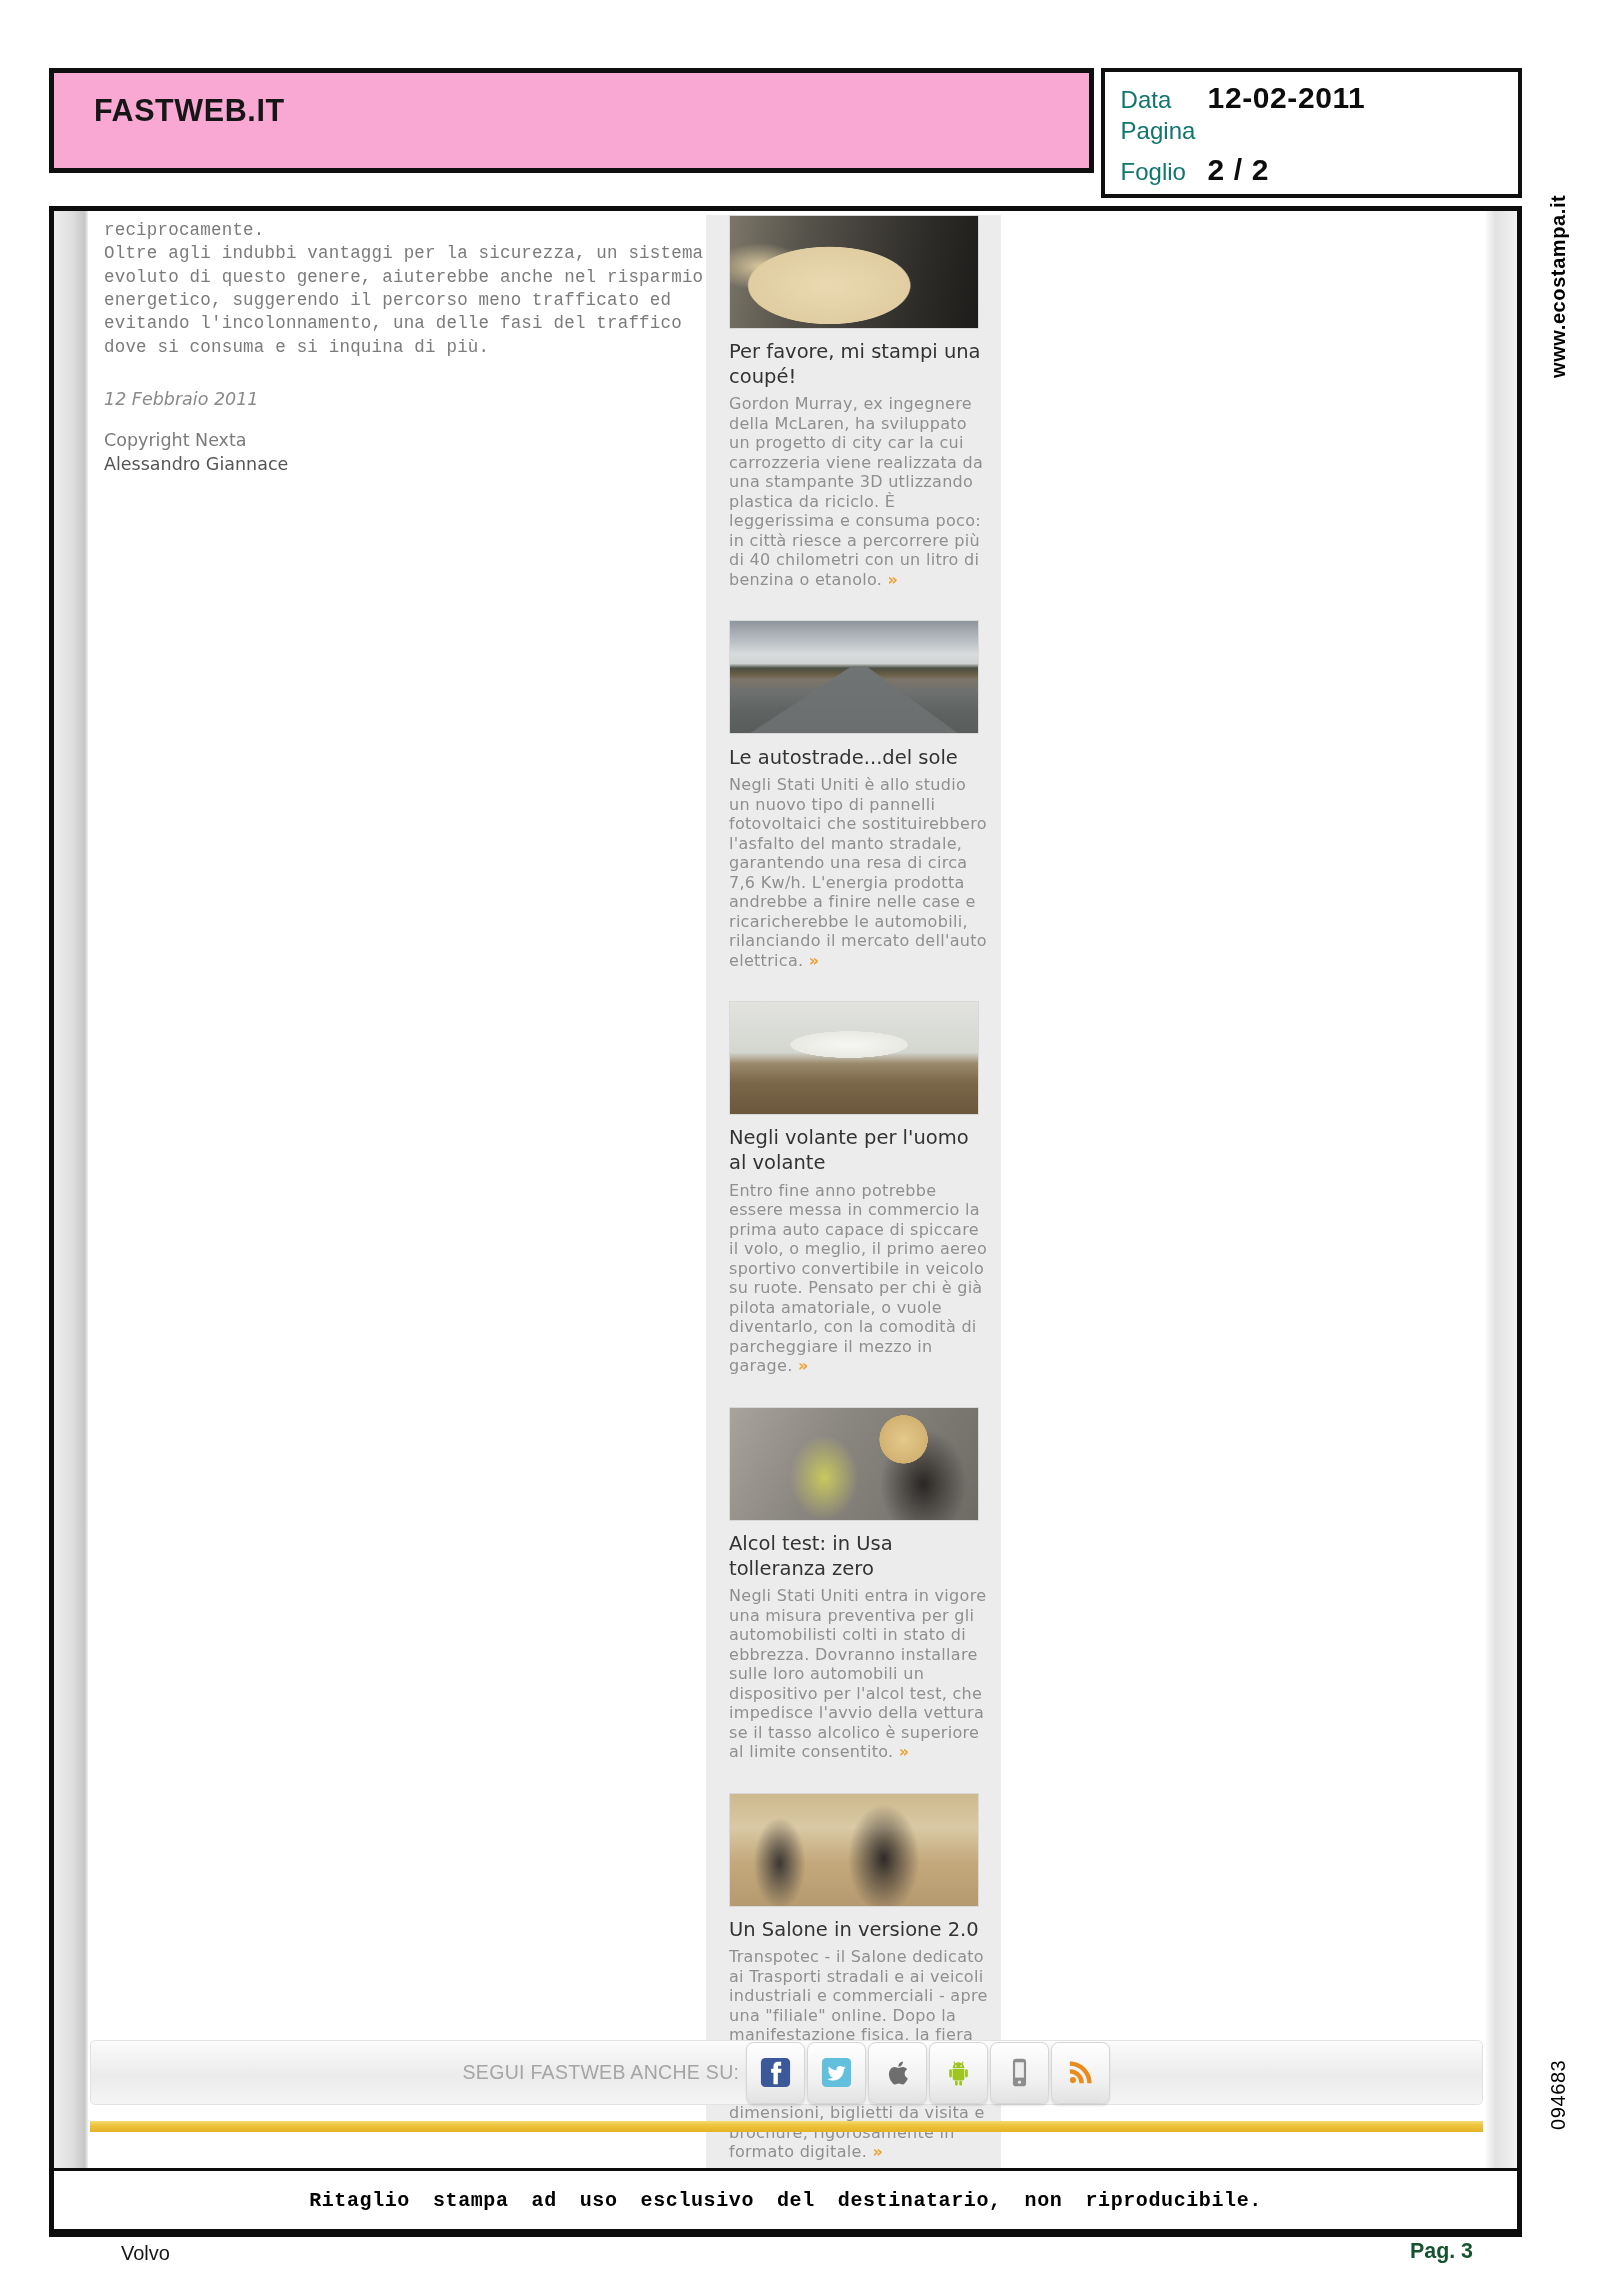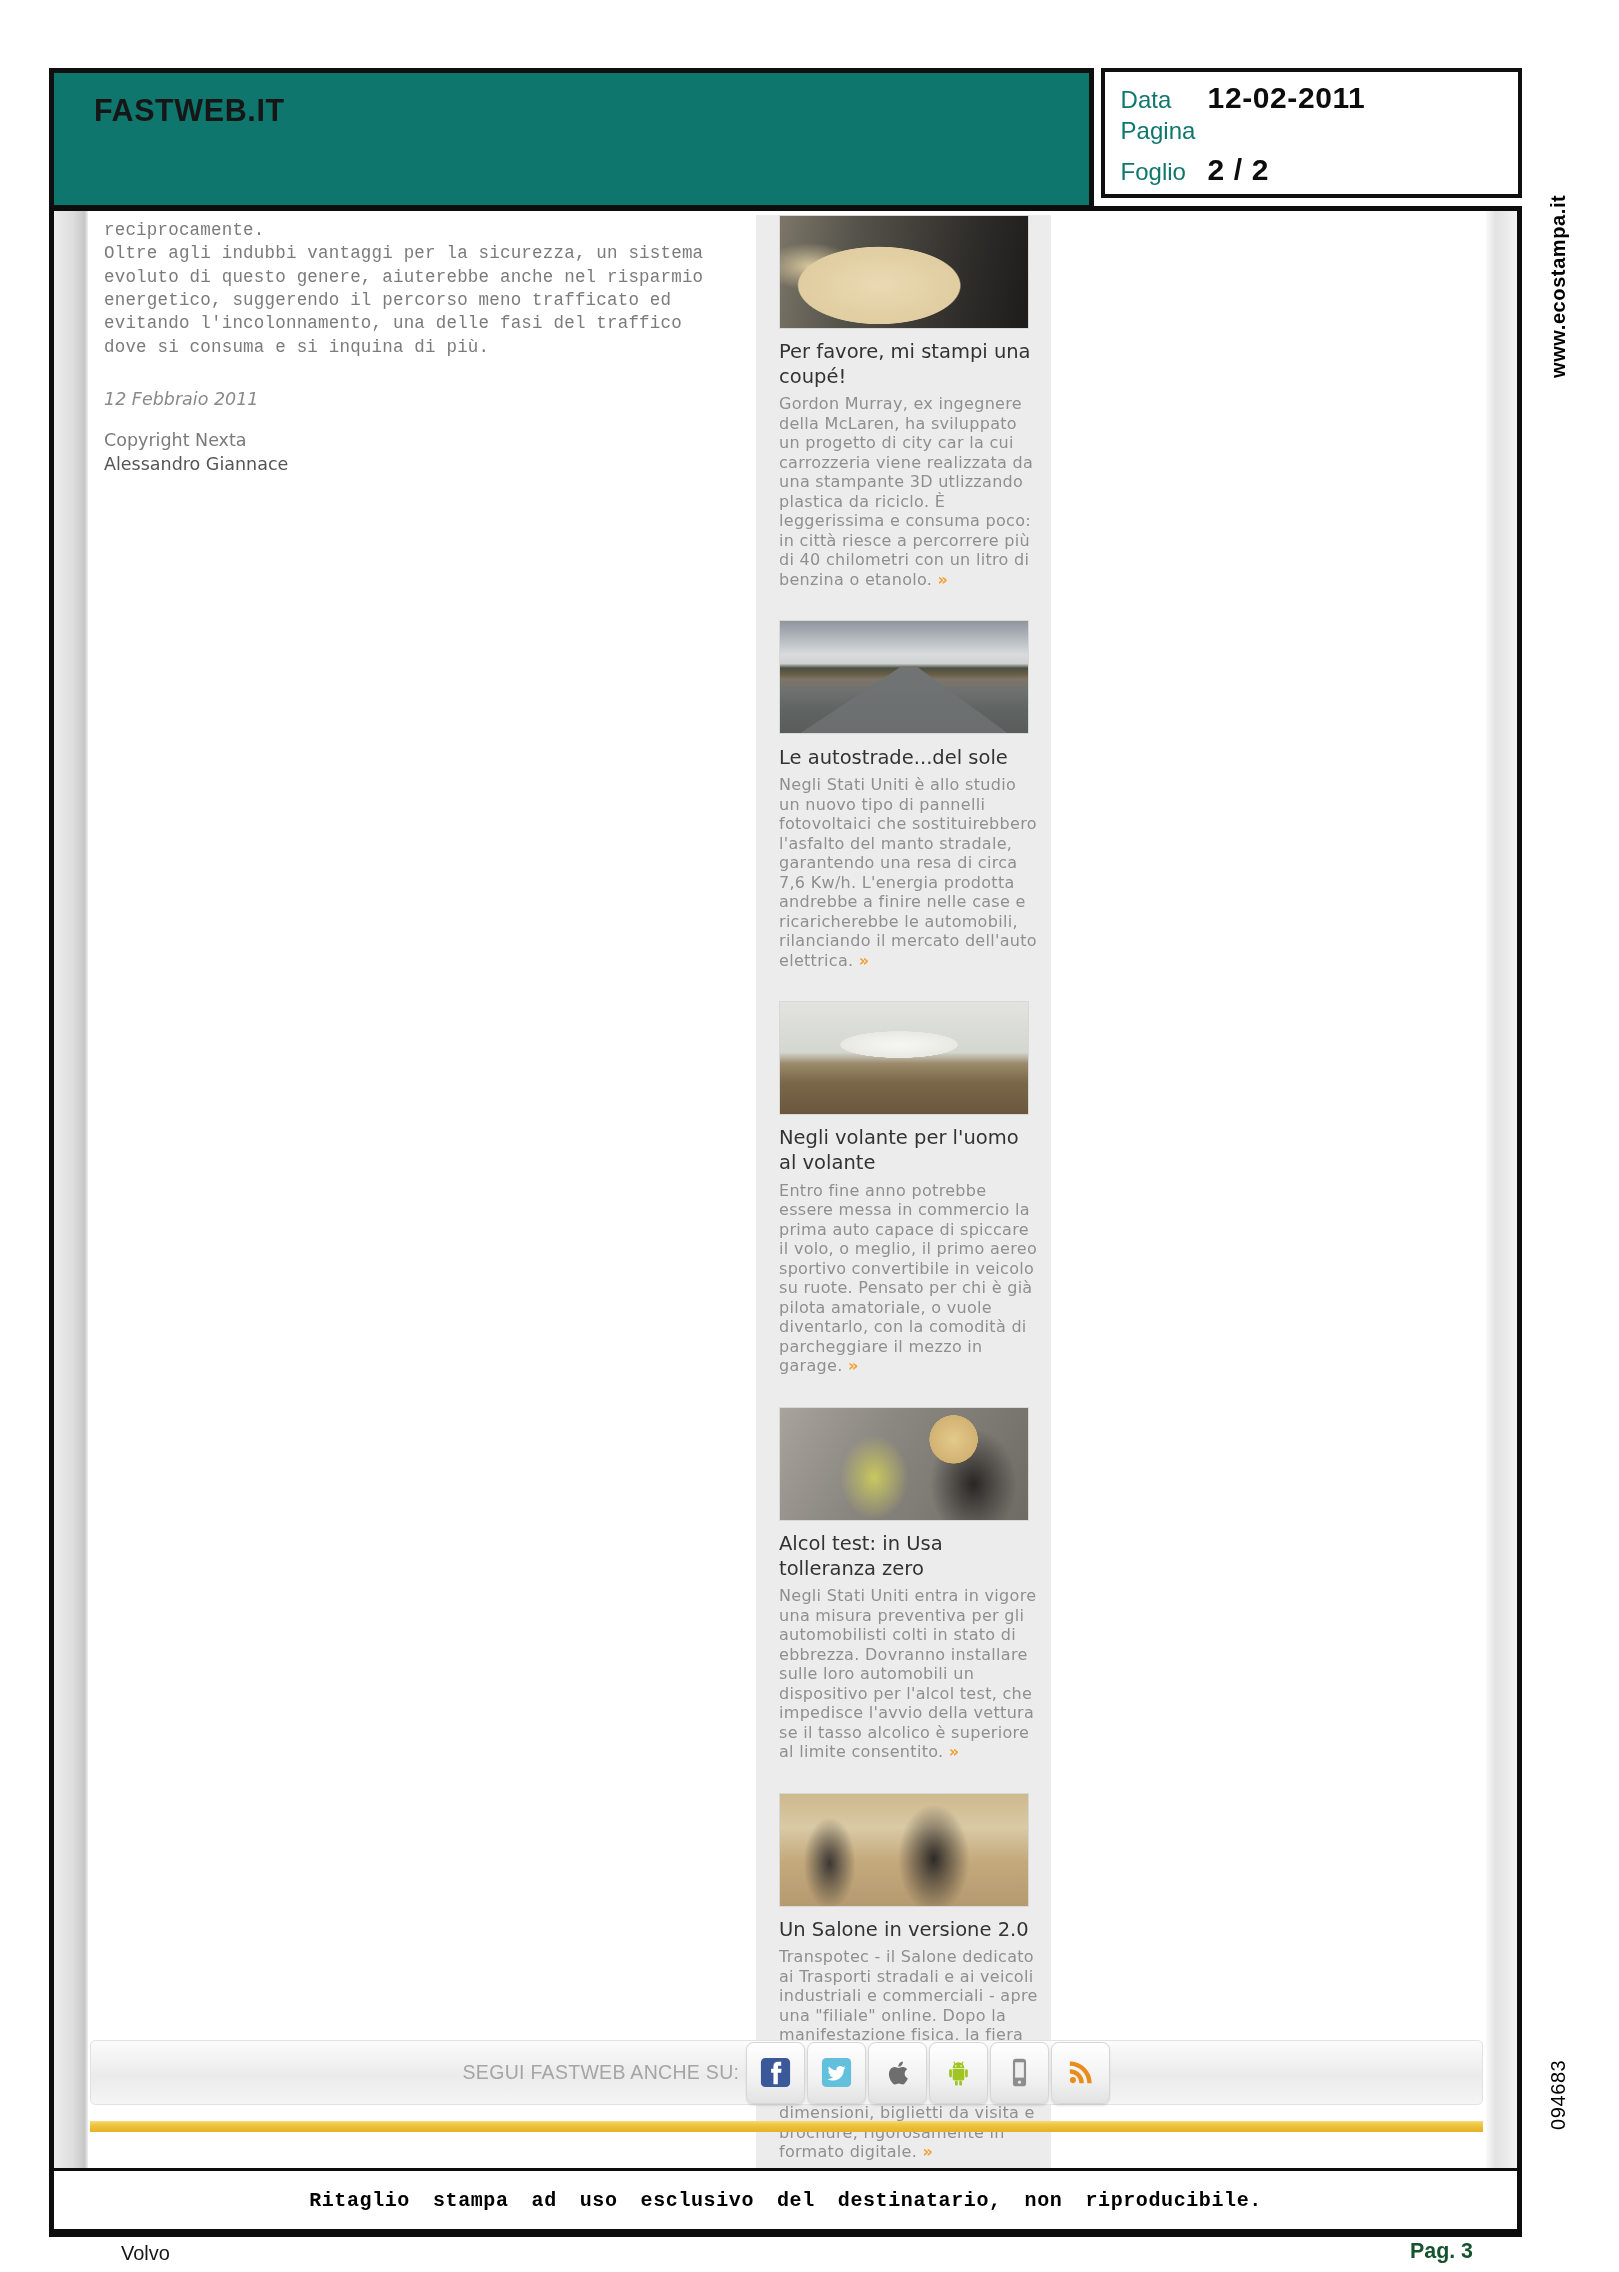--- a/index.html
+++ b/index.html
@@ -2,22 +2,22 @@
 <html style="font-size:10.4px"><head>
 <meta charset="utf-8">
 <style>
   html,body{margin:0;padding:0;}
   body{
     width:1620px;height:2273px;position:relative;background:#ffffff;
     font-family:"Liberation Sans",sans-serif;overflow:hidden;
   }
   
   .header-box{
-    position:absolute;left:49px;top:68px;width:1045px;height:142px;
-    border:5.2px solid #0f0f0f;box-sizing:border-box;background:#0f766e;
+    position:absolute;left:49px;top:68px;width:1045px;height:105px;
+    border:5.2px solid #0f0f0f;box-sizing:border-box;background:#f9a8d4;
   }
   .source-name{
     position:absolute;left:40px;top:19.5px;font-size:30.5px;font-weight:600;
     letter-spacing:0.6px;color:#161616;
   }
   .meta-box{
     position:absolute;left:1101px;top:68px;width:421px;height:130px;
     border:4.5px solid #0f0f0f;box-sizing:border-box;background:#fff;
     padding:9px 0 0 15.6px;
   }
@@ -55,21 +55,21 @@
   .article-author{
     margin-top:3.9px;font-family:"DejaVu Sans",sans-serif;font-size:17.5px;color:#555;
     text-align:left;
   }
   .tags-box{
     margin-top:10.4px;background:#f3f3f3;height:42px;line-height:42px;
     padding-left:26px;font-family:"DejaVu Sans",sans-serif;font-size:17.5px;color:#8d8d8d;
   }
   
   .sidebar{
-    position:absolute;left:702px;top:3.9px;width:295px;background:#ececec;
+    position:absolute;left:652px;top:3.9px;width:295px;background:#ececec;
     padding-bottom:2.6px;
   }
   .card{padding:0 11.7px 31px 23px;}
   .card-img{
     width:250px;height:114px;margin-bottom:10.4px;border:0.6px solid #d8d8d8;
     box-sizing:border-box;
   }
   .card-title{
     font-family:"DejaVu Sans",sans-serif;font-size:19.5px;line-height:25px;
     color:#333;cursor:pointer;

